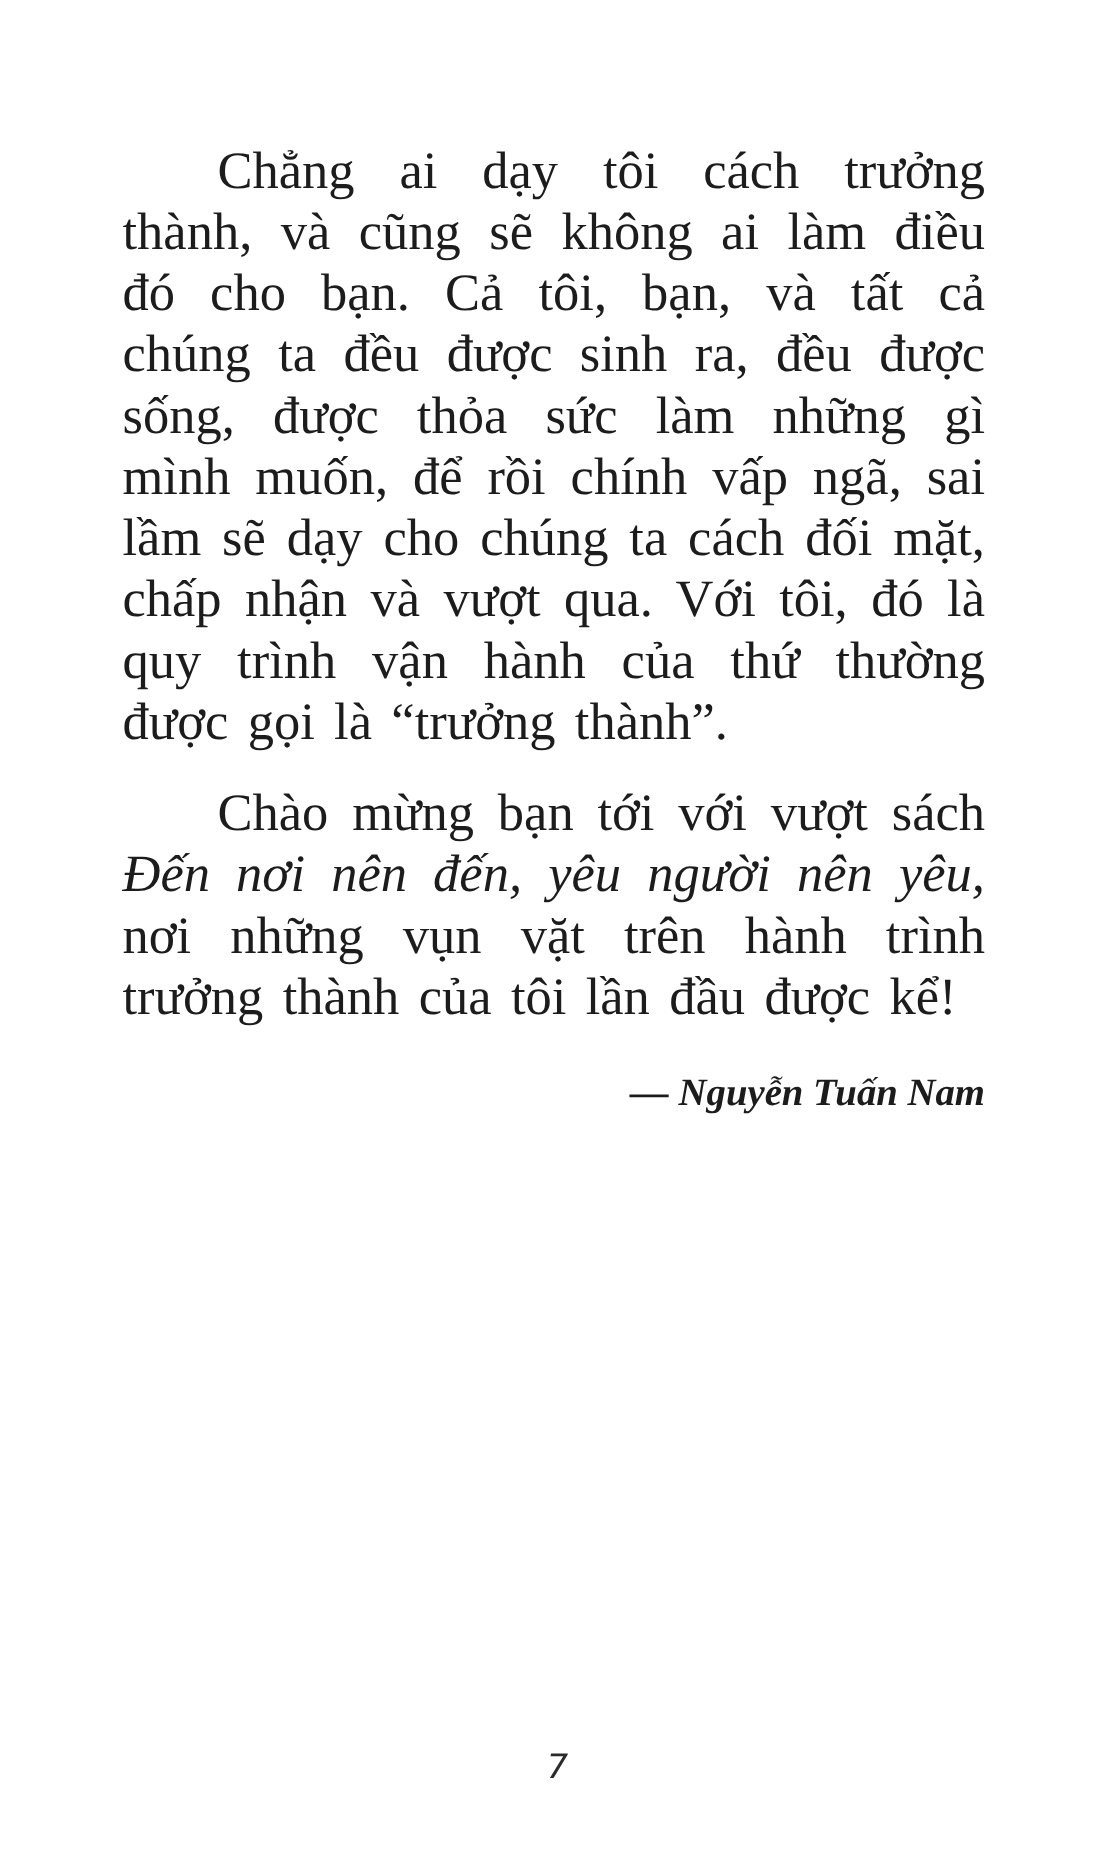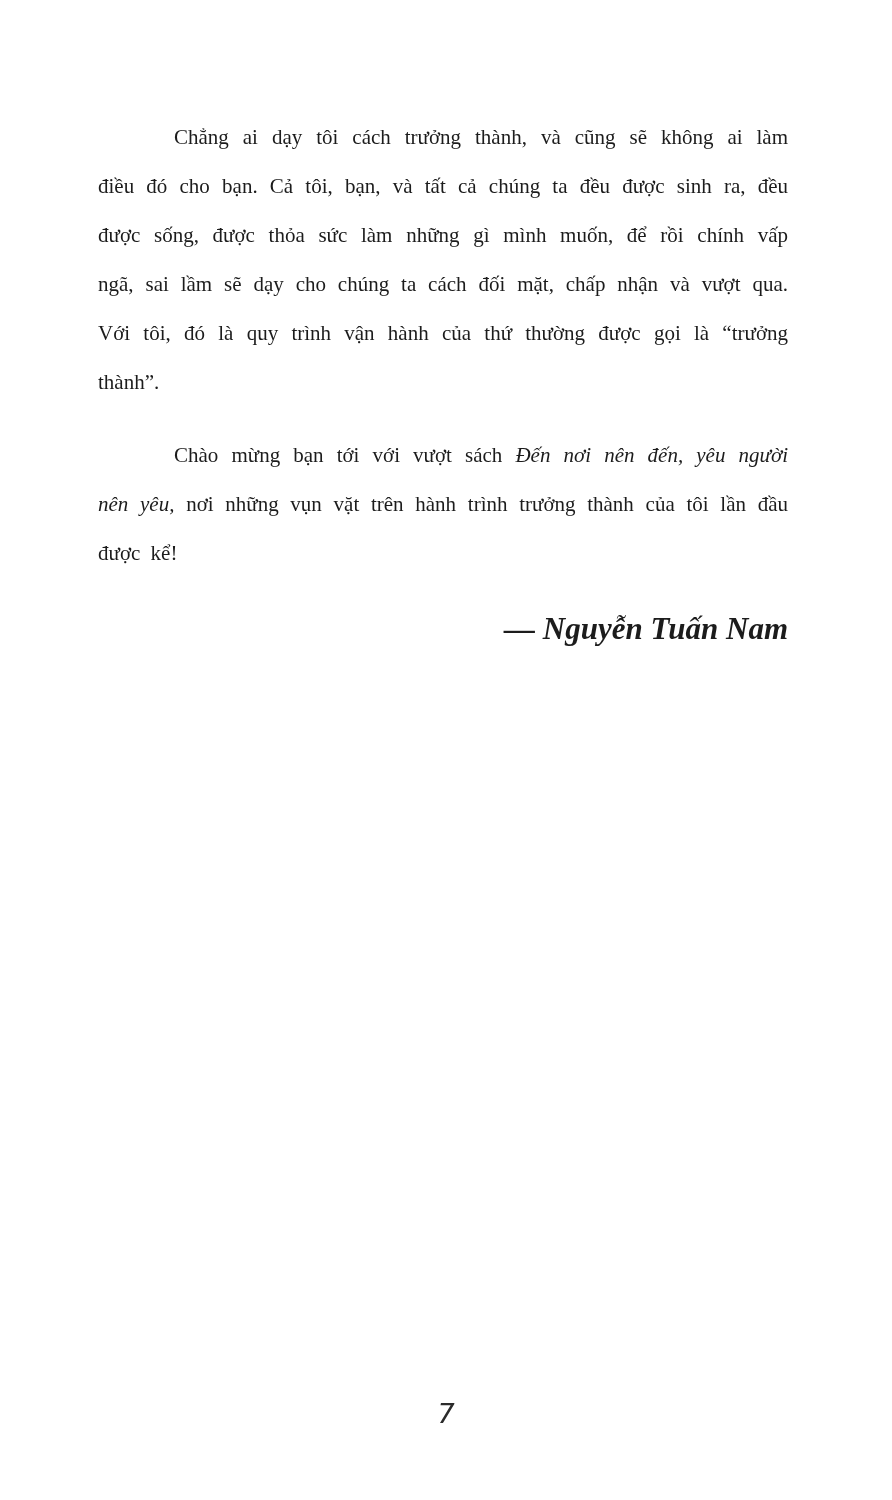--- a/index.html
+++ b/index.html
@@ -12,21 +12,21 @@
     position: relative;
     background: var(--background, #ffffff);
     color: var(--text, #1c1c1c);
     font-family: "Liberation Serif", "DejaVu Serif", serif;
     overflow: hidden;
   }
   .text-block {
     padding: 113px 104px 0 98px;
   }
   .para {
-    font-size: 21px;
+    font-size: 42px;
     line-height: 49px;
     text-align: justify;
     text-indent: 76px;
     word-spacing: 5px;
     margin: 0;
   }
   .para.second {
     margin-top: 24px;
   }
   .book-title {

